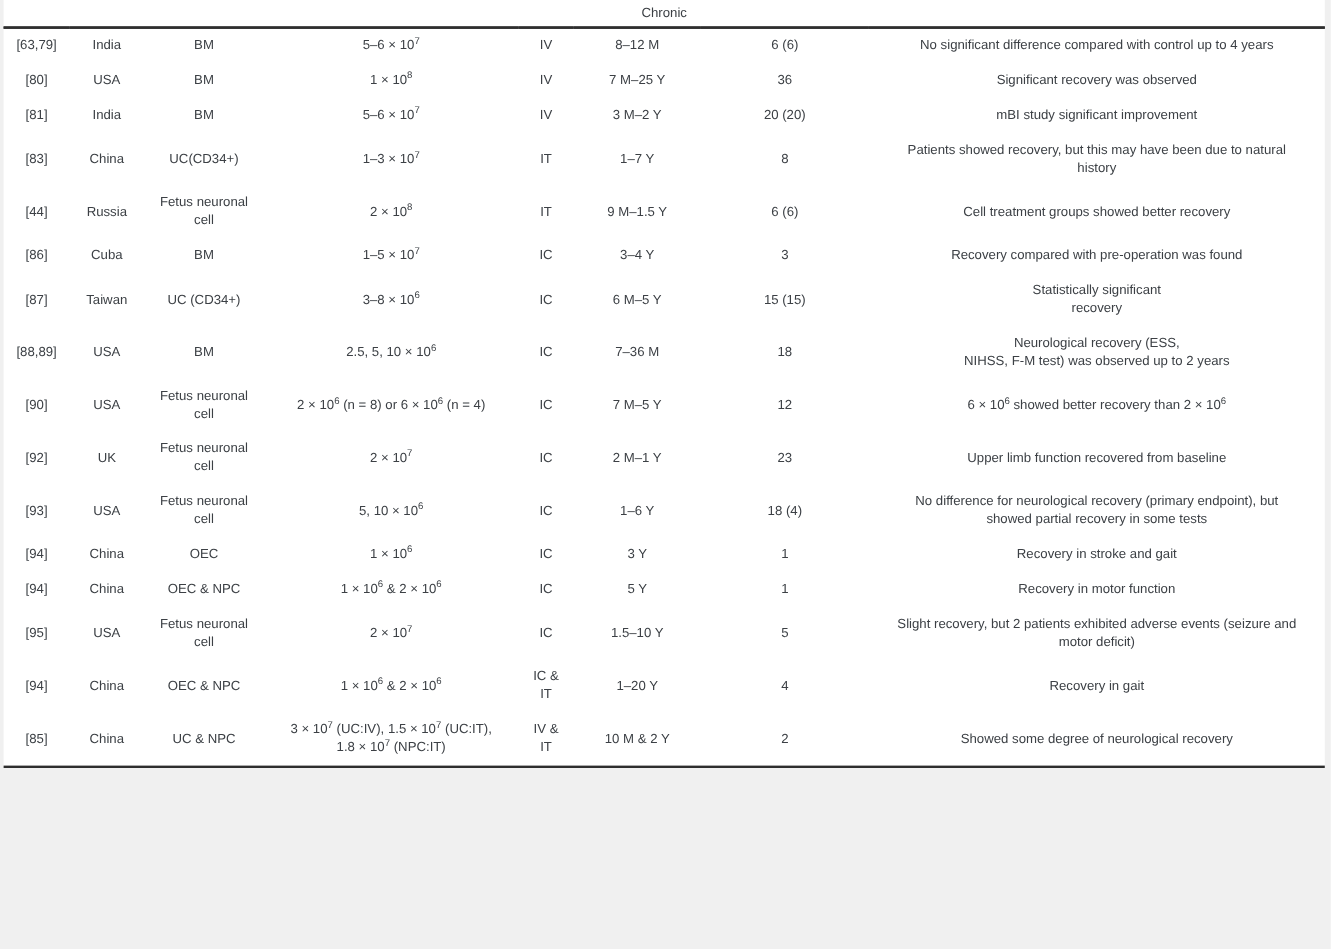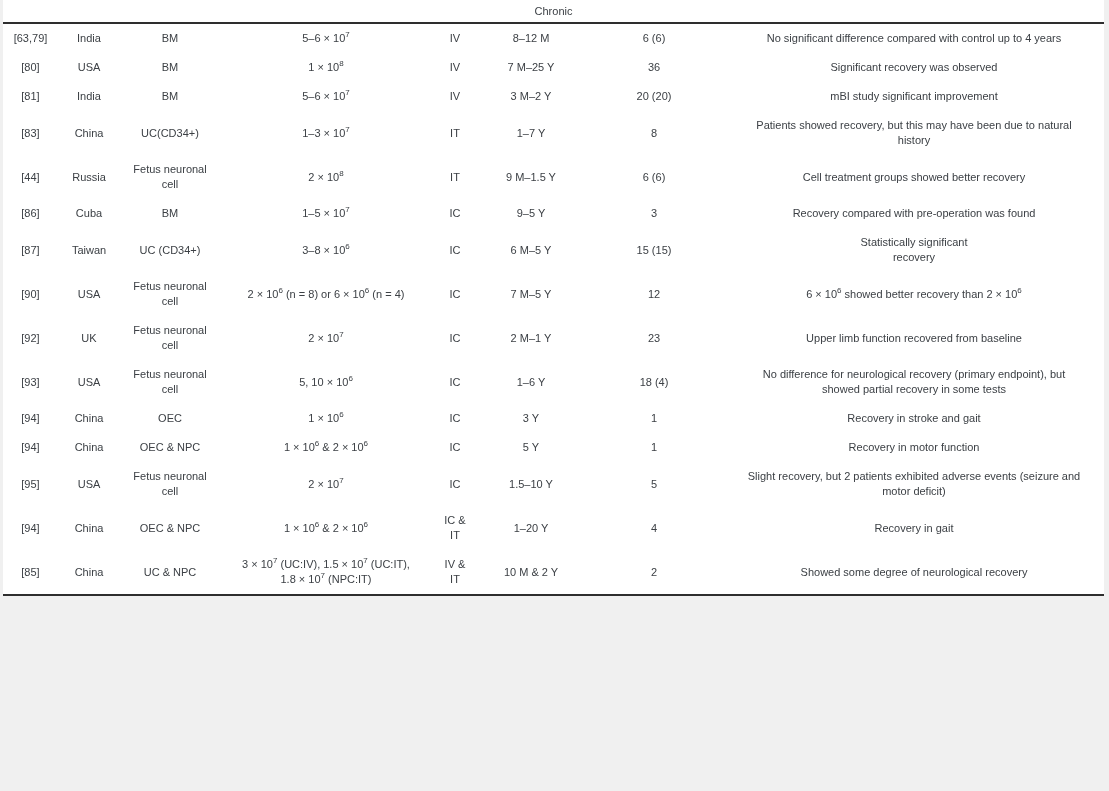--- a/index.html
+++ b/index.html
@@ -124,33 +124,43 @@
           <td>9 M–1.5 Y</td>
           <td>6 (6)</td>
           <td>Cell treatment groups showed better recovery</td>
         </tr>
         <tr>
           <td>[86]</td>
           <td>Cuba</td>
           <td>BM</td>
           <td>1–5 × 10<sup>7</sup></td>
           <td>IC</td>
-          <td>9–5 Y</td>
+          <td>3–4 Y</td>
           <td>3</td>
           <td>Recovery compared with pre-operation was found</td>
         </tr>
         <tr>
           <td>[87]</td>
           <td>Taiwan</td>
           <td>UC (CD34+)</td>
           <td>3–8 × 10<sup>6</sup></td>
           <td>IC</td>
           <td>6 M–5 Y</td>
           <td>15 (15)</td>
           <td>Statistically significant<br>recovery</td>
+        </tr>
+        <tr>
+          <td>[88,89]</td>
+          <td>USA</td>
+          <td>BM</td>
+          <td>2.5, 5, 10 × 10<sup>6</sup></td>
+          <td>IC</td>
+          <td>7–36 M</td>
+          <td>18</td>
+          <td>Neurological recovery (ESS,<br>NIHSS, F-M test) was observed up to 2 years</td>
         </tr>
         <tr>
           <td>[90]</td>
           <td>USA</td>
           <td>Fetus neuronal cell</td>
           <td>2 × 10<sup>6</sup> (n = 8) or 6 × 10<sup>6</sup> (n = 4)</td>
           <td>IC</td>
           <td>7 M–5 Y</td>
           <td>12</td>
           <td>6 × 10<sup>6</sup> showed better recovery than 2 × 10<sup>6</sup></td>

